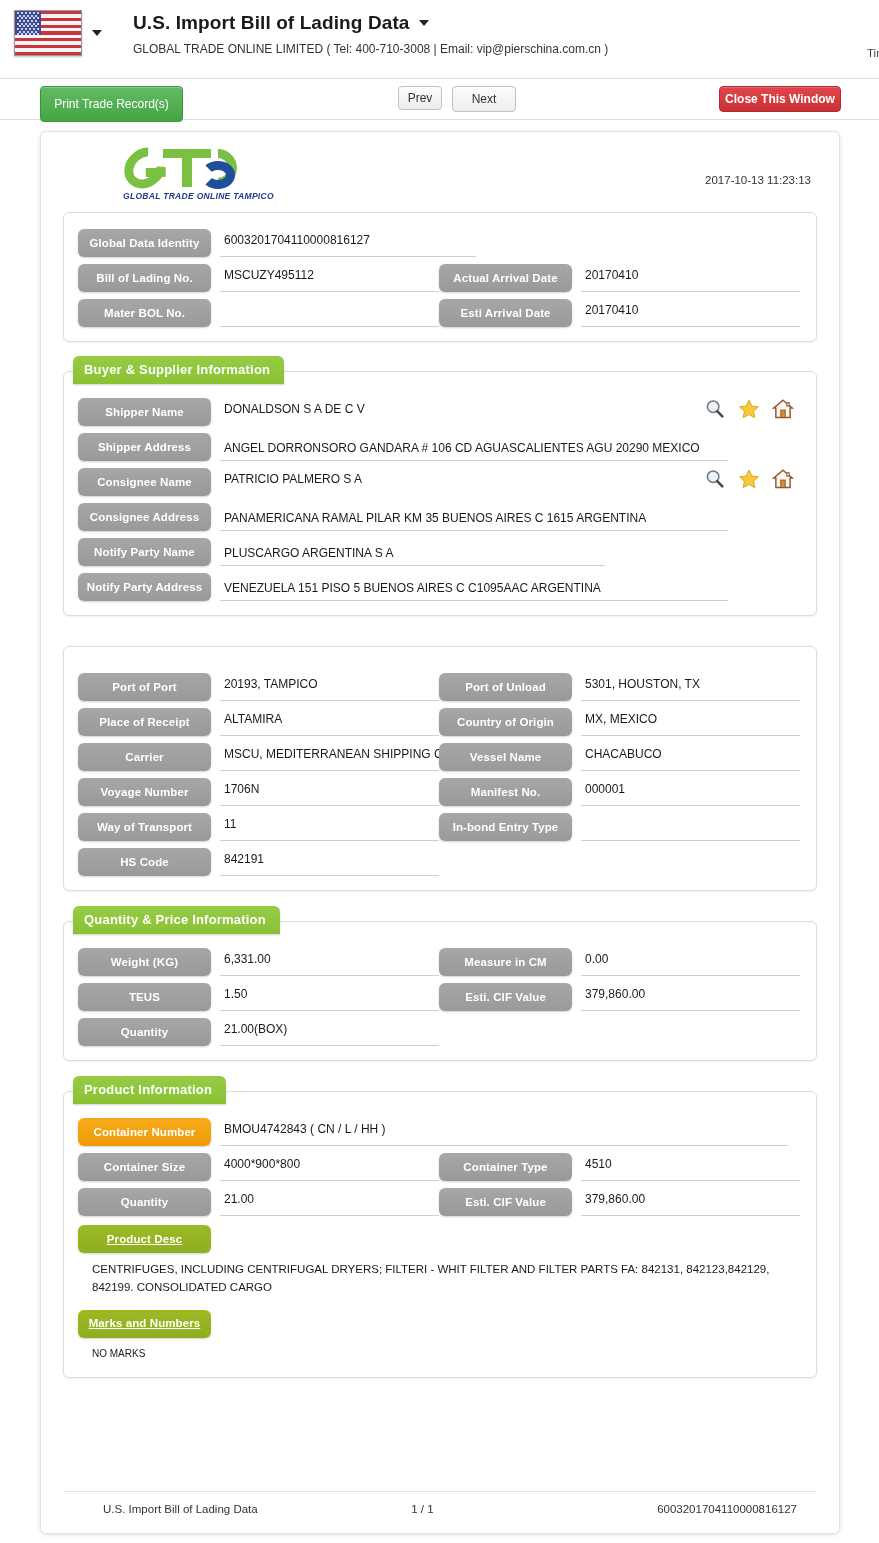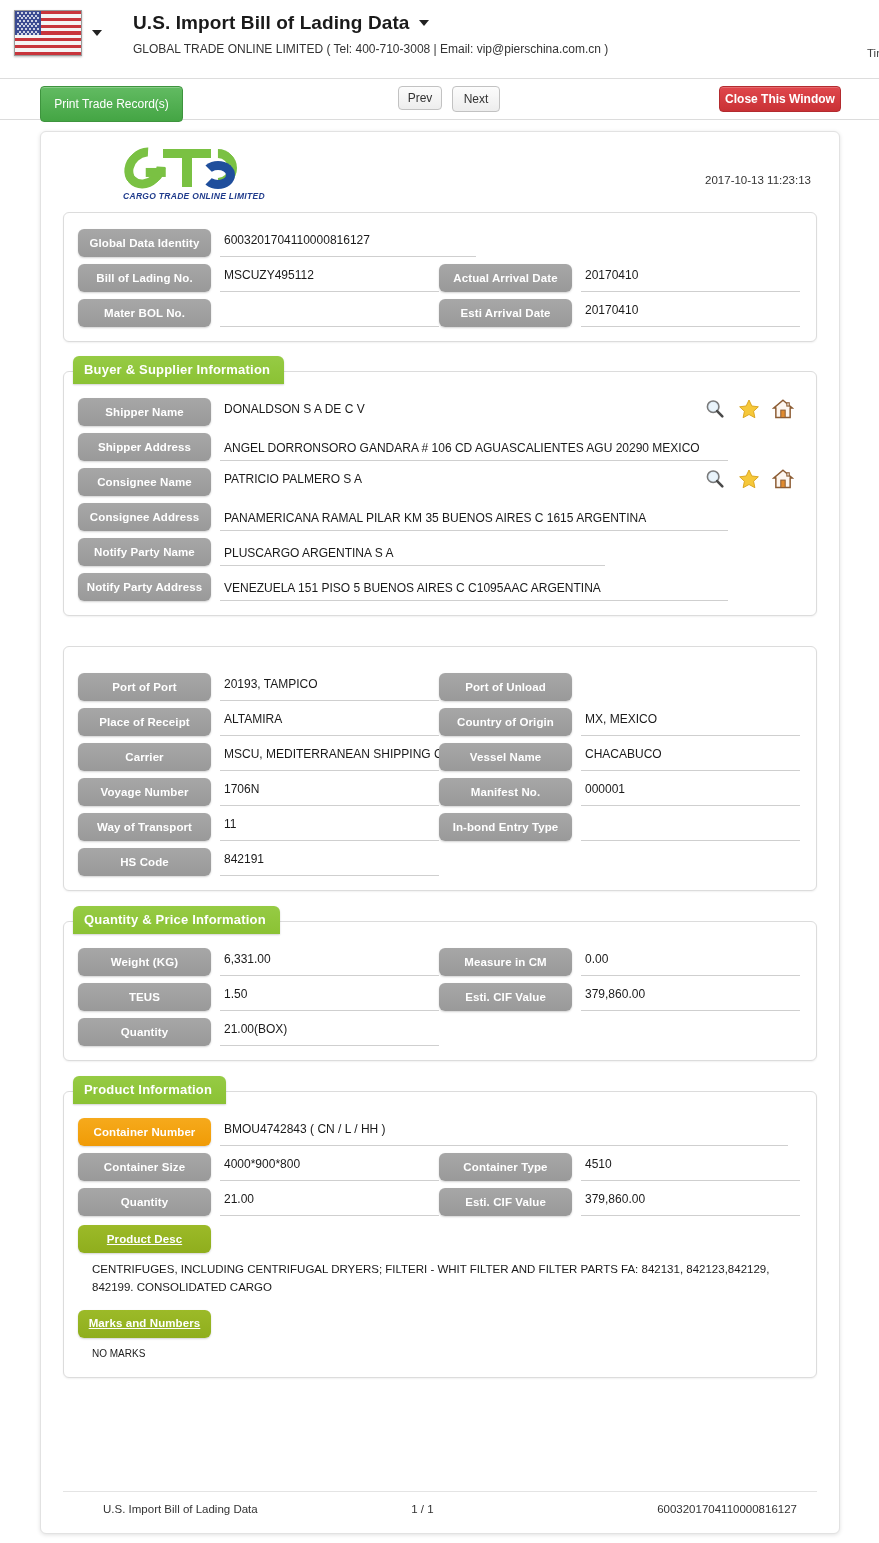--- a/index.html
+++ b/index.html
@@ -97,21 +97,21 @@
     width: 143px; height: 36px;
     background: linear-gradient(to bottom,#62bb62,#44a544);
     border: 1px solid #3e943e;
     color: #ffffff;
     font-weight: normal;
     box-shadow: inset 0 1px 0 rgba(255,255,255,.25);
   }
   .btn-prev { left: 398px; top: 7px; width: 44px; height: 24px;
     background: linear-gradient(to bottom,#fcfcfc,#ededed);
     border: 1px solid #c2c2c2; color: #333333; }
-  .btn-next { left: 452px; top: 7px; width: 48px; height: 26px;
+  .btn-next { left: 452px; top: 7px; width: 64px; height: 26px;
     background: linear-gradient(to bottom,#fcfcfc,#ededed);
     border: 1px solid #c2c2c2; color: #333333; }
   .btn-close {
     right: 38px; top: 7px;
     width: 122px; height: 26px;
     background: linear-gradient(to bottom,#e0474c,#c93135);
     border: 1px solid #b32b2f;
     color: #ffffff; font-weight: bold;
     box-shadow: inset 0 1px 0 rgba(255,255,255,.2);
   }
@@ -393,21 +393,21 @@
 <div class="sheet">
 
   <div class="logo-row">
     <div class="logo">
       <div class="logo-mark">
         <div class="logo-g"></div>
         <div class="logo-t"></div>
         <div class="logo-o-green"></div>
         <div class="logo-o-blue"></div>
       </div>
-      <div class="logo-text">CARGO TRADE  ONLINE LIMITED</div>
+      <div class="logo-text">GLOBAL TRADE  ONLINE TAMPICO</div>
     </div>
     <div class="doc-time">2017-10-13 11:23:13</div>
   </div>
 
   <div class="panel">
     <div class="panel-body">
       <div class="row">
         <div class="field field-full">
           <div class="lbl">Global Data Identity</div>
           <div class="val" style="max-width:256px">6003201704110000816127</div>
@@ -522,20 +522,21 @@
 
   <div class="panel panel-titled" style="margin-top:30px">
     <div class="panel-body panel-body-top">
       <div class="row">
         <div class="field field-half">
           <div class="lbl">Port of Port</div>
           <div class="val">20193, TAMPICO</div>
         </div>
         <div class="field field-half">
           <div class="lbl">Port of Unload</div>
+          <div class="val">5301, HOUSTON, TX</div>
         </div>
       </div>
       <div class="row">
         <div class="field field-half">
           <div class="lbl">Place of Receipt</div>
           <div class="val">ALTAMIRA</div>
         </div>
         <div class="field field-half">
           <div class="lbl">Country of Origin</div>
           <div class="val">MX, MEXICO</div>

